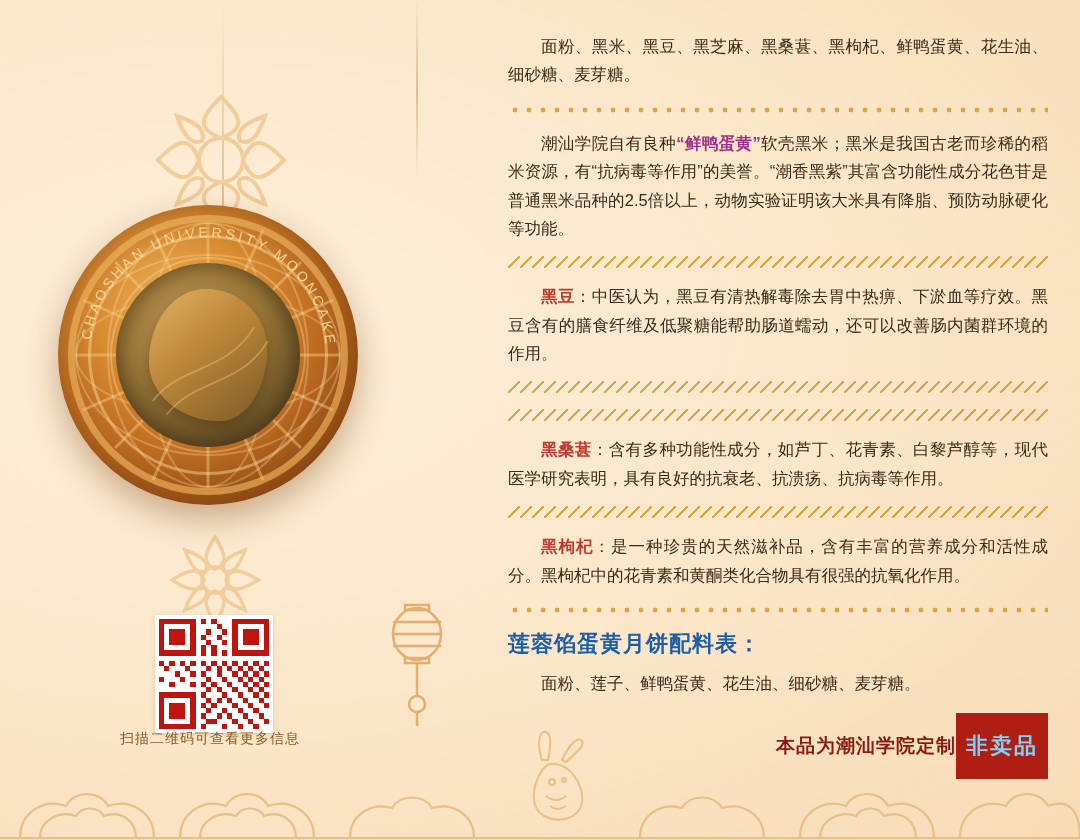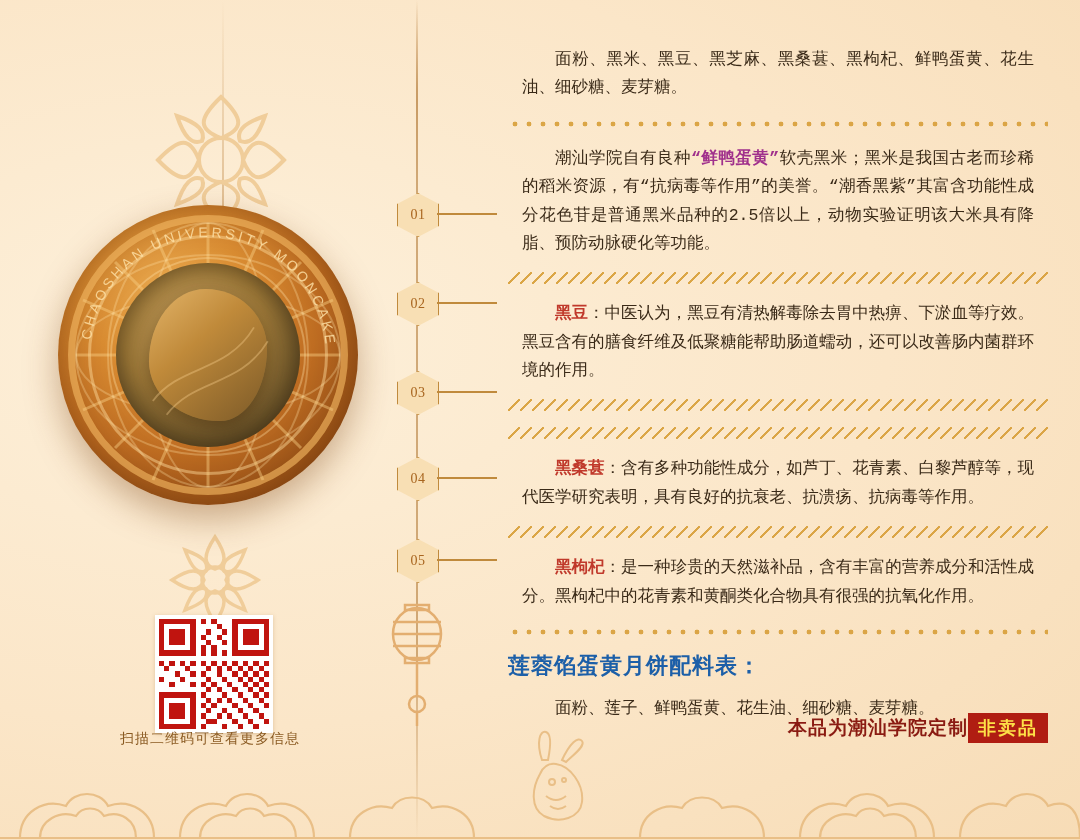--- a/index.html
+++ b/index.html
@@ -177,26 +177,25 @@
   h2.sec-title {
     margin: 0 0 10px 0;
     font-size: 22px;
     color: #c0392b;
     font-weight: bold;
     letter-spacing: 1px;
     font-family: "Liberation Sans", sans-serif;
   }
   .sec-title.blue { color: #1c5fa8; }
   .para {
-    margin: 14px;
+    margin: 0;
     font-size: 16.5px;
     line-height: 1.72;
     color: #3a2a18;
     text-align: justify;
-    font-family: Liberation Mono, monospace;
   }
   .indent { text-indent: 2em; }
   .divider {
     height: 14px;
     margin: 14px 0 12px 0;
     background-repeat: repeat-x;
     background-size: 14px 14px;
     opacity: .95;
   }
   .divider.diamond {
@@ -219,24 +218,24 @@
     align-items: center;
   }
   .footer-text {
     font-size: 19px;
     font-weight: bold;
     color: #8a1b12;
     letter-spacing: 1px;
   }
   .badge {
     background: #b01d12;
-    color: #fde047;
-    font-size: 18px;
+    color: #7dd3fc;
+    font-size: 22px;
     font-weight: bold;
-    padding: 3px 10px;
+    padding: 18px 10px;
     letter-spacing: 2px;
   }
 
   
   .bottom-orn {
     position: absolute;
     left: 0;
     bottom: 0;
     width: 1080px;
     height: 90px;
@@ -444,43 +443,20 @@
           <rect x="20" y="19" width="1" height="1"></rect>
         <rect x="8" y="20" width="1" height="1"></rect>
           <rect x="12" y="20" width="1" height="1"></rect>
           <rect x="15" y="20" width="1" height="1"></rect>
         <rect x="18" y="20" width="1" height="1"></rect>
       </g>
     </svg>
   </div>
   <div class="qr-caption">扫描二维码可查看更多信息</div>
 
-  <div class="timeline">
-    <div class="tl-line"></div>
-    <div class="tl-node" style="top:214px;">
-      <div class="tl-hex">01</div>
-      <div class="tl-connector"></div>
-    </div>
-    <div class="tl-node" style="top:303px;">
-      <div class="tl-hex">02</div>
-      <div class="tl-connector"></div>
-    </div>
-    <div class="tl-node" style="top:392px;">
-      <div class="tl-hex">03</div>
-      <div class="tl-connector"></div>
-    </div>
-    <div class="tl-node" style="top:478px;">
-      <div class="tl-hex">04</div>
-      <div class="tl-connector"></div>
-    </div>
-    <div class="tl-node" style="top:560px;">
-      <div class="tl-hex">05</div>
-      <div class="tl-connector"></div>
-    </div>
-  </div>
 
   <div class="lantern">
     <svg width="64" height="130" viewBox="0 0 64 130" fill="none" stroke="#e3ae70" stroke-width="2.5">
       <ellipse cx="32" cy="34" rx="24" ry="26"></ellipse>
       <line x1="8" y1="22" x2="56" y2="22"></line>
       <line x1="8" y1="34" x2="56" y2="34"></line>
       <line x1="8" y1="46" x2="56" y2="46"></line>
       <rect x="20" y="5" width="24" height="5"></rect>
       <rect x="20" y="58" width="24" height="5"></rect>
       <line x1="32" y1="63" x2="32" y2="96"></line>

